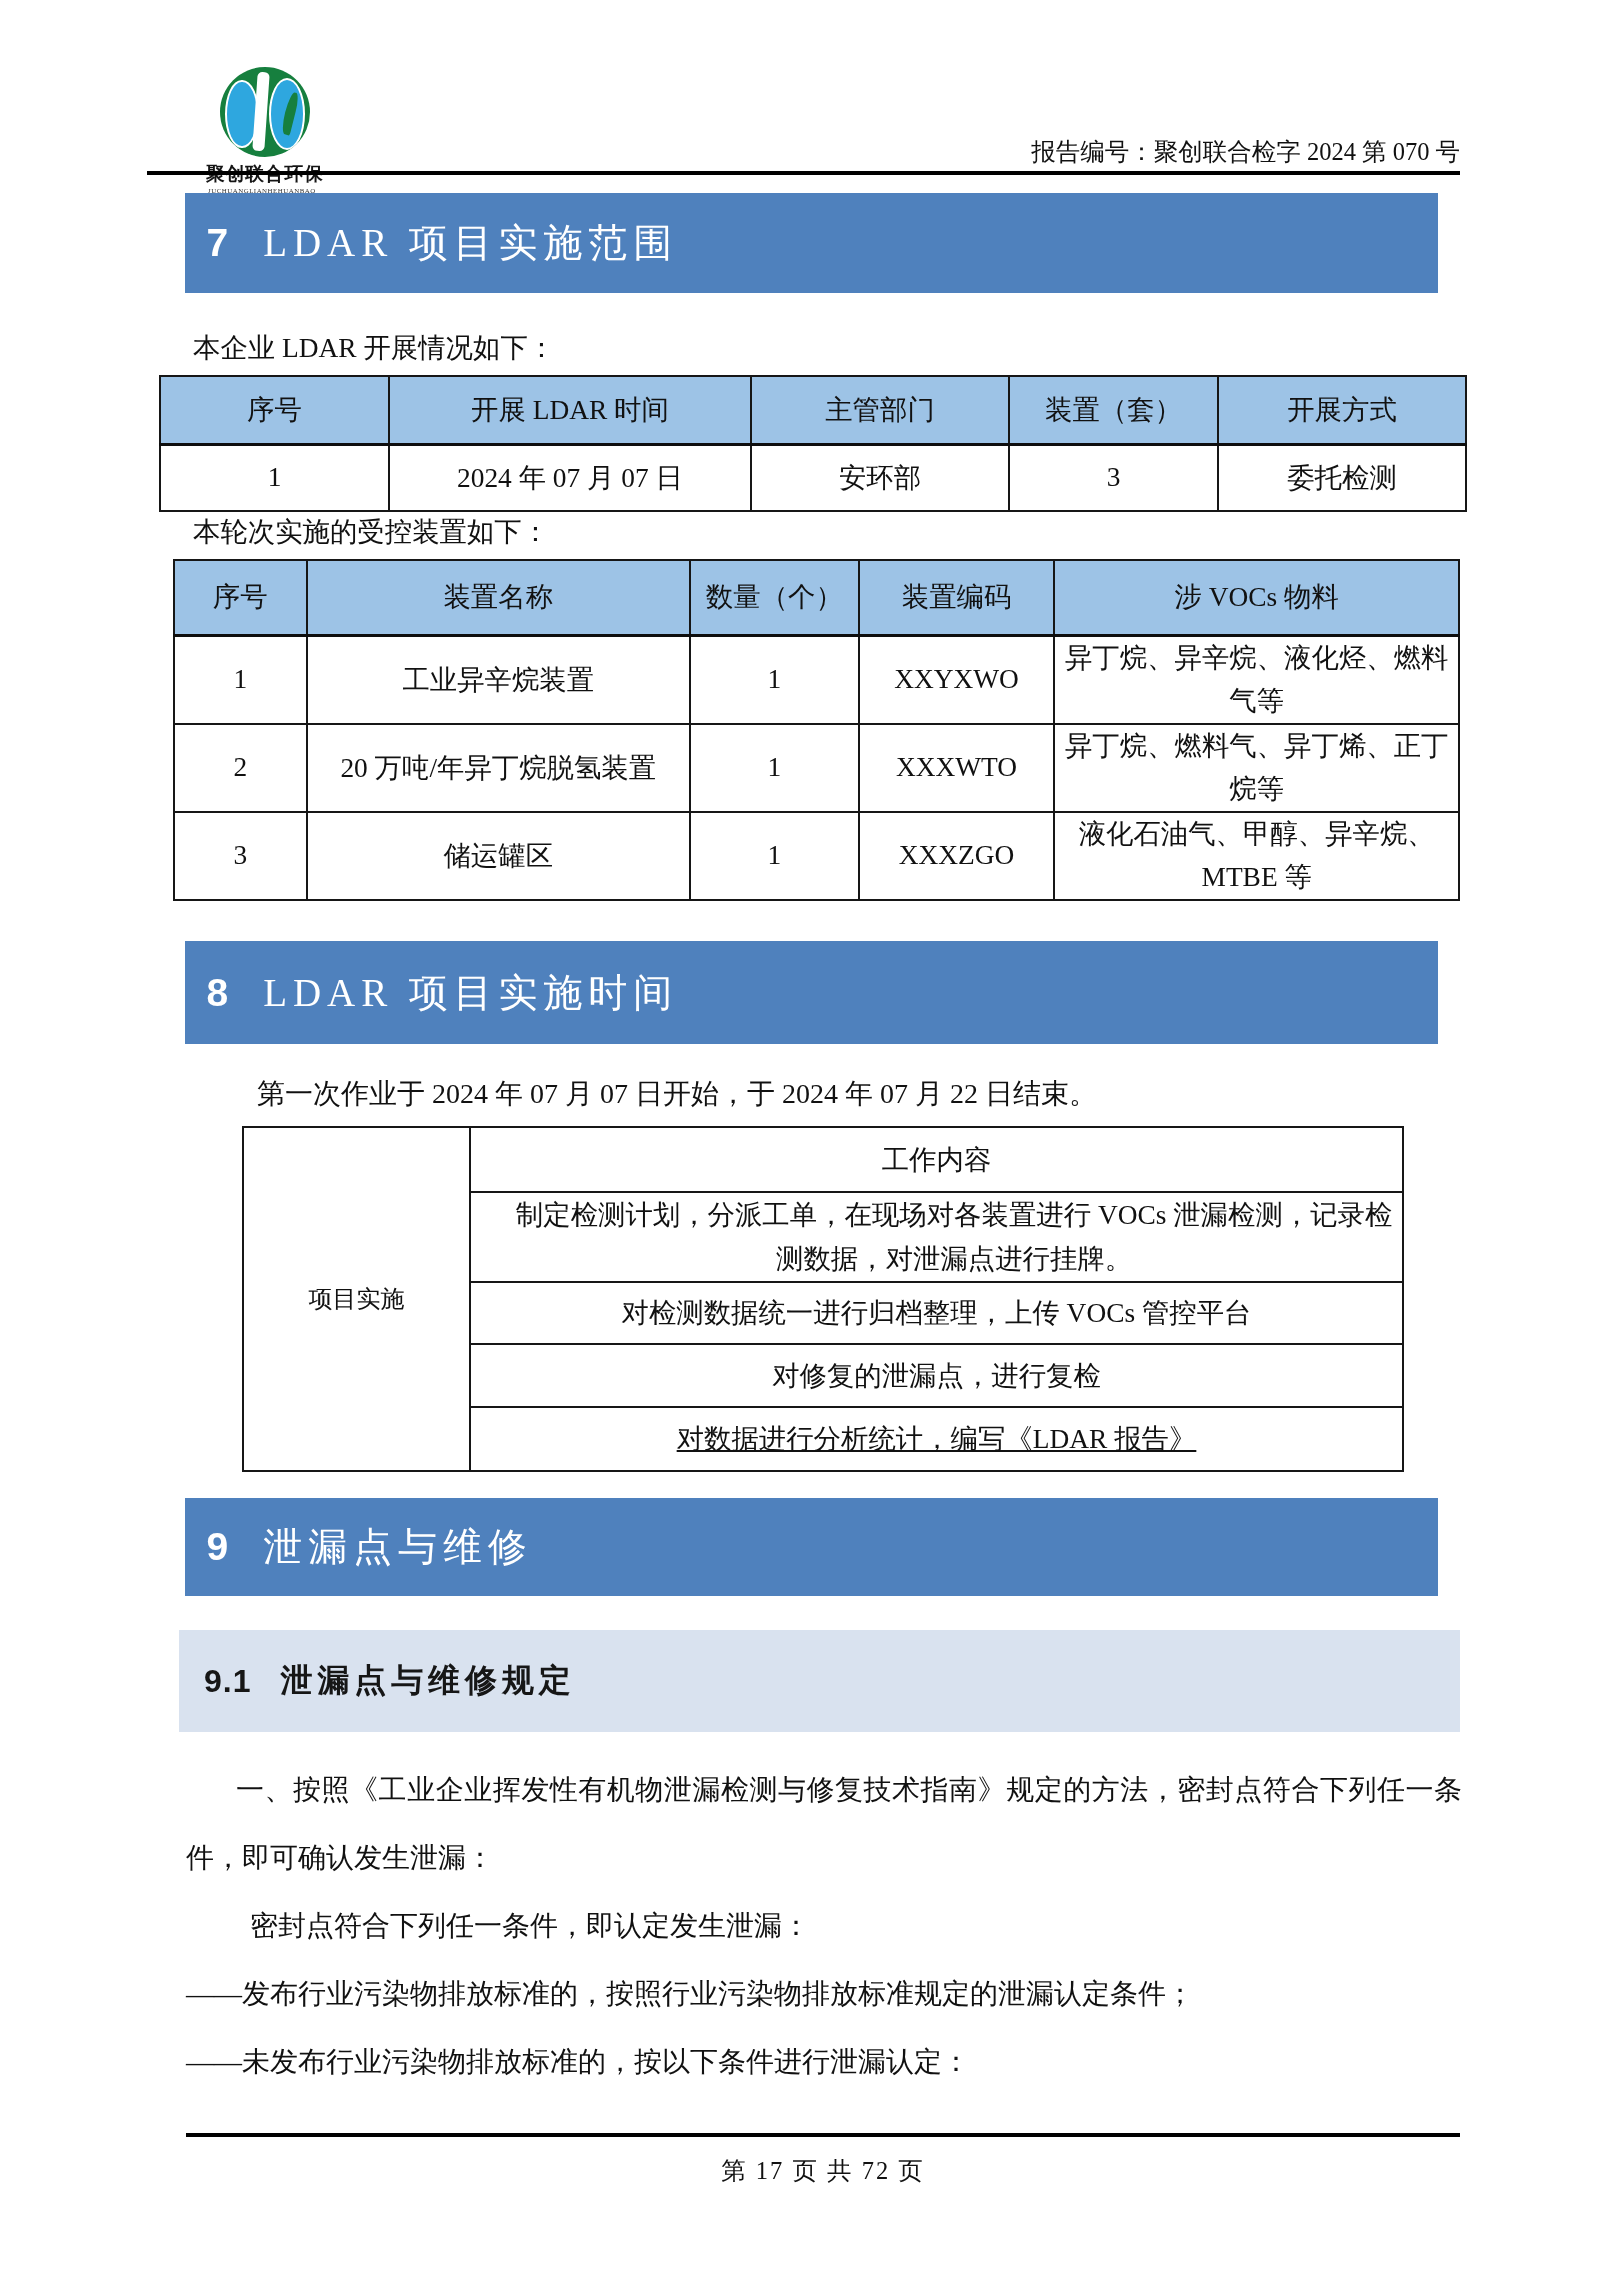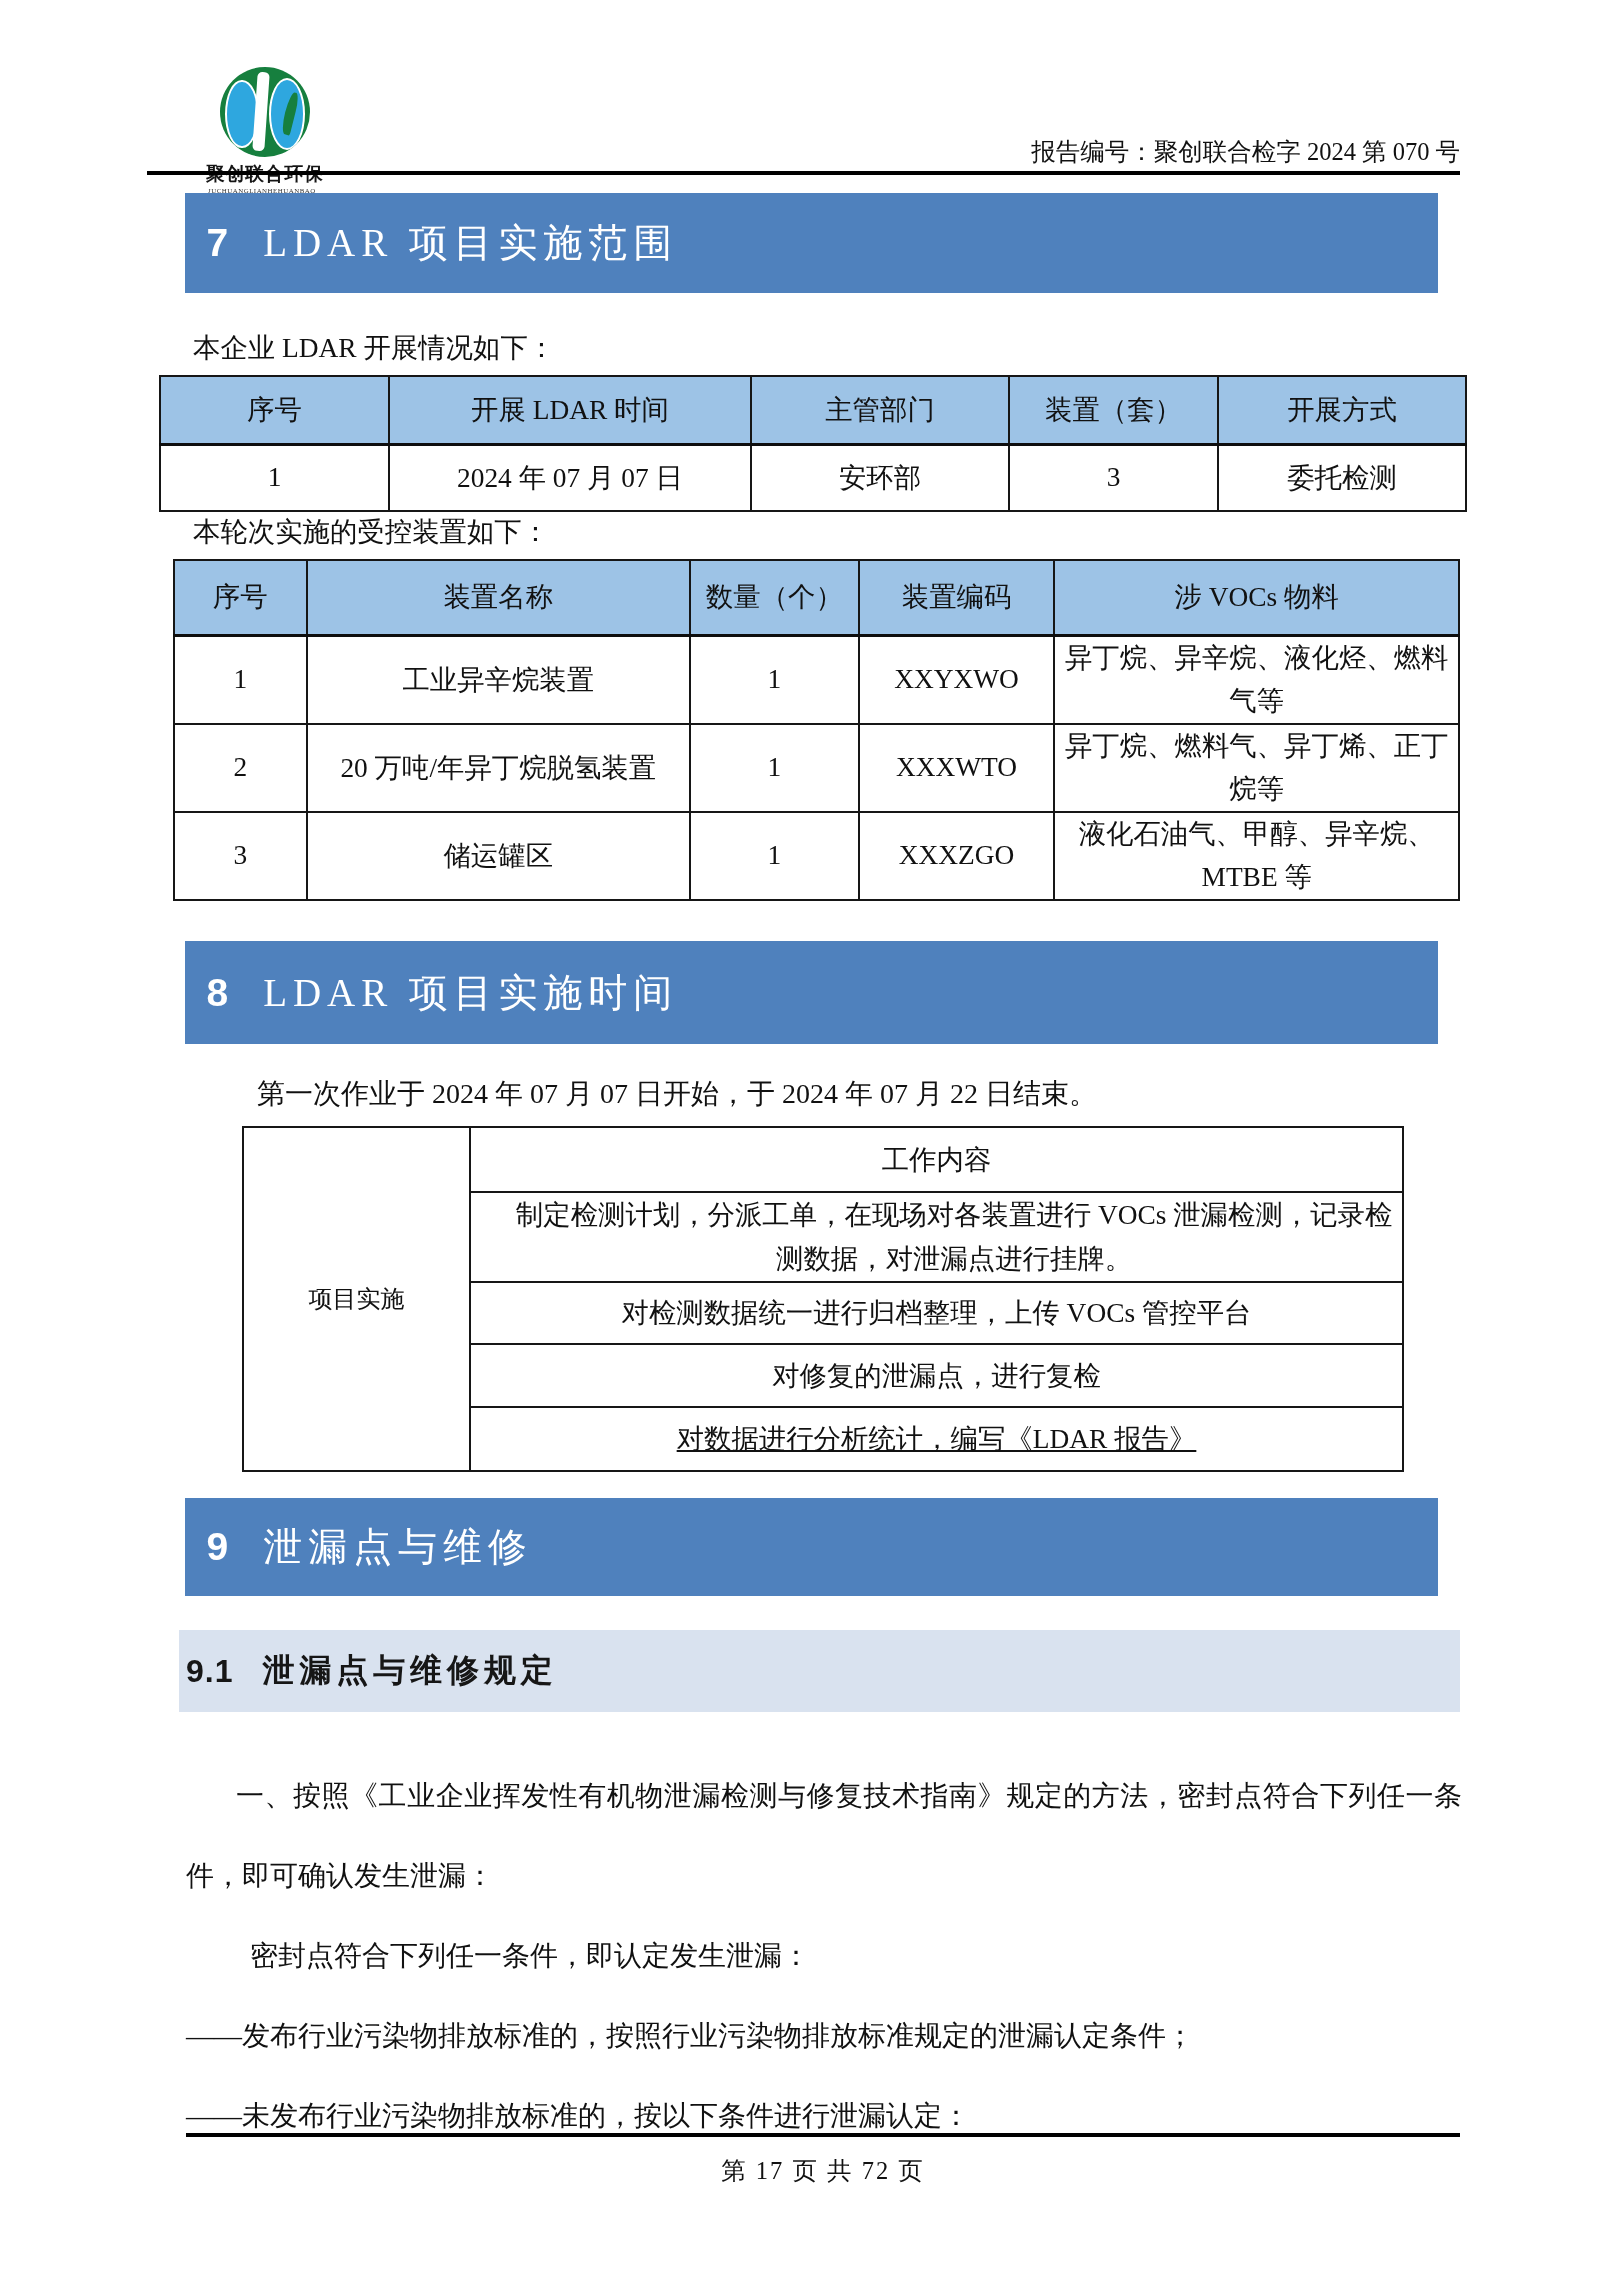--- a/index.html
+++ b/index.html
@@ -32,32 +32,32 @@
   
   .sec-bar{position:absolute;left:185px;width:1253px;background:#4f81bd;color:#fff;
     font-size:39px;letter-spacing:5.9px;display:flex;align-items:center;
     padding-left:21.6px;box-sizing:border-box;}
   .sec-bar .sec-num{letter-spacing:0;margin-right:35px;
     font-family:"Liberation Sans","DejaVu Sans",sans-serif;font-weight:bold;}
   #bar7{top:193px;height:100px;}
   #bar8{top:941px;height:103px;}
   #bar9{top:1498px;height:98px;}
   
-  .sub-band{position:absolute;left:179px;top:1630px;width:1281px;height:82px;
-    background:#d9e2ef;display:flex;align-items:center;padding-left:7px;
+  .sub-band{position:absolute;left:179px;top:1630px;width:1281px;height:102px;
+    background:#d9e2ef;display:flex;align-items:center;padding-left:25px;
     box-sizing:border-box;font-family:"Liberation Sans","DejaVu Sans",sans-serif;
     font-weight:bold;font-size:32px;color:#161616;letter-spacing:4.9px;}
   .sub-band .sec-num{letter-spacing:1px;margin-right:29px;}
   
   .para{position:absolute;font-size:27.4px;color:#111;white-space:nowrap;}
   #p7a{left:193px;top:330px;}
   #p7b{left:193px;top:514px;text-align:center;}
   #p8{left:186px;top:1075px;width:1276px;text-indent:71px;font-size:28px;white-space:normal;}
   .body-block{position:absolute;left:186px;top:1756px;width:1276px;
-    font-size:28px;line-height:80px;color:#111;}
+    font-size:28px;line-height:68px;color:#111;}
   .body-block p{margin:0;text-align:justify;}
   .body-block p.ind1{text-indent:50px;}
   .body-block p.ind2{text-indent:64px;}
   
   table.doc-table{position:absolute;border-collapse:collapse;table-layout:fixed;
     background:#fff;font-size:27.4px;color:#111;border:2.9px solid #111;}
   .doc-table td,.doc-table th{border:2px solid #161616;text-align:center;
     vertical-align:middle;padding:0 7.8px;font-weight:normal;overflow:hidden;}
   .doc-table thead th{background:#9dc3e6;border-bottom:3.9px solid #0e0e0e;}
   #table1{left:159px;top:375px;width:1306px;}

